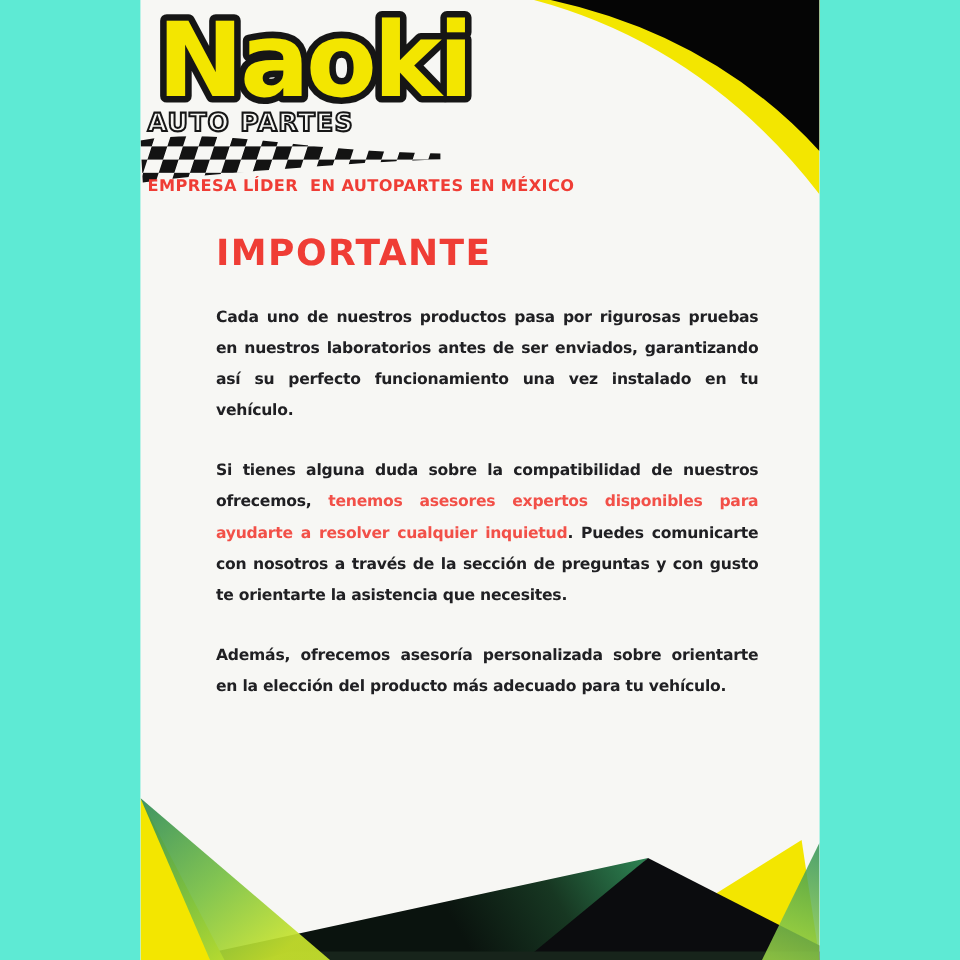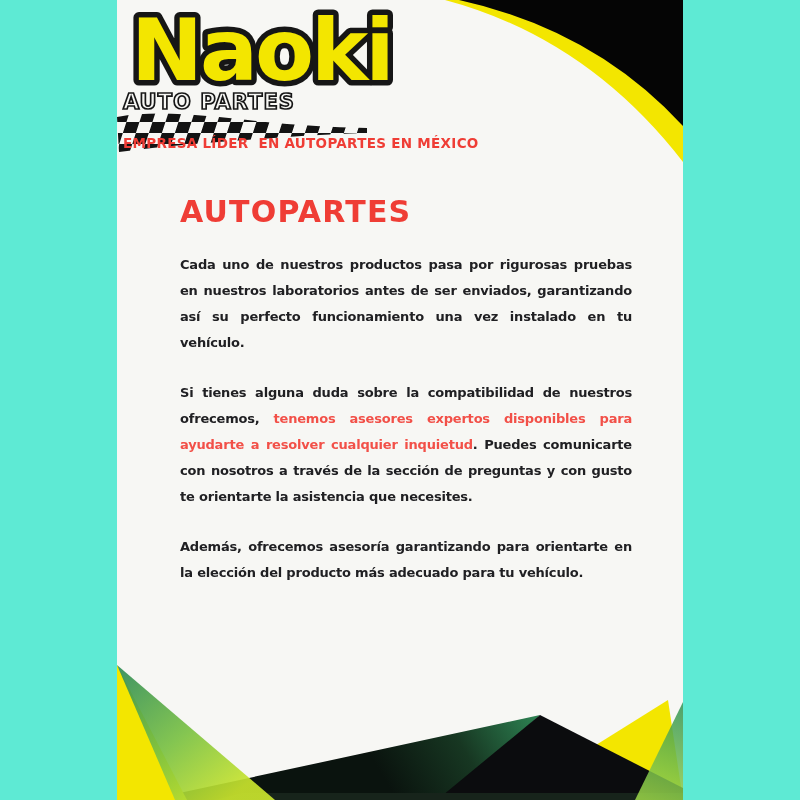--- a/index.html
+++ b/index.html
@@ -14,21 +14,21 @@
   .canvas{width:800px;height:800px;background:#5eead4;position:relative;}
   .sheet{
     position:absolute;left:117px;top:0;width:566px;height:800px;
     background:#f7f7f4;overflow:hidden;
   }
   
   .logo-svg{position:absolute;left:8px;top:2px;}
   .subtitle-svg{position:absolute;left:4px;top:88px;}
   .flag-svg{position:absolute;left:0px;top:111px;}
   .tagline{
-    position:absolute;left:6px;top:135px;
+    position:absolute;left:6px;top:147px;
     color:var(--accent-red);font-size:13.5px;font-weight:bold;
     letter-spacing:0.3px;white-space:pre;
   }
   
   .top-decor{position:absolute;top:0;right:0;}
   .bottom-decor{position:absolute;bottom:0;left:0;}
   
   .main-block{position:absolute;left:63px;top:195px;width:452px;}
   .main-block h1{
     color:var(--accent-red);font-size:30px;line-height:34px;
@@ -67,24 +67,24 @@
           <rect x="13" y="11" width="13" height="11" fill="#131313"></rect>
         </pattern>
       </defs>
       <path d="M0,6 C50,-3 110,8 170,13 C200,15.5 228,16.5 250,17
                L250,22 C228,22.5 200,24 170,26 C115,30 55,34 2,41 Z" fill="url(#chk)"></path>
     </svg>
 
     <div class="tagline">EMPRESA LÍDER  EN AUTOPARTES EN MÉXICO</div>
 
     <div class="main-block">
-      <h1>AUTOPARTES</h1>
+      <h1>IMPORTANTE</h1>
       <p>Cada uno de nuestros productos pasa por rigurosas pruebas en nuestros laboratorios antes de ser enviados, garantizando así su perfecto funcionamiento una vez instalado en tu vehículo.</p>
       <p><span>Si tienes alguna duda sobre la compatibilidad de nuestros ofrecemos, </span><span class="hl">tenemos asesores expertos disponibles para ayudarte a resolver cualquier inquietud</span><span>. Puedes comunicarte con nosotros a través de la sección de preguntas y con gusto te orientarte la asistencia que necesites.</span></p>
-      <p>Además, ofrecemos asesoría garantizando para orientarte en la elección del producto más adecuado para tu vehículo.</p>
+      <p>Además, ofrecemos asesoría personalizada sobre orientarte en la elección del producto más adecuado para tu vehículo.</p>
     </div>
 
     <svg class="bottom-decor" width="566" height="145" viewBox="0 0 566 145">
       <defs>
         <linearGradient id="gLeft" gradientUnits="userSpaceOnUse" x1="0" y1="10" x2="110" y2="145">
           <stop offset="0" stop-color="#2e8b57"></stop>
           <stop offset="0.55" stop-color="#7ac143"></stop>
           <stop offset="1" stop-color="#c9e42d"></stop>
         </linearGradient>
         <linearGradient id="gMount" gradientUnits="userSpaceOnUse" x1="423" y1="60" x2="280" y2="145">

